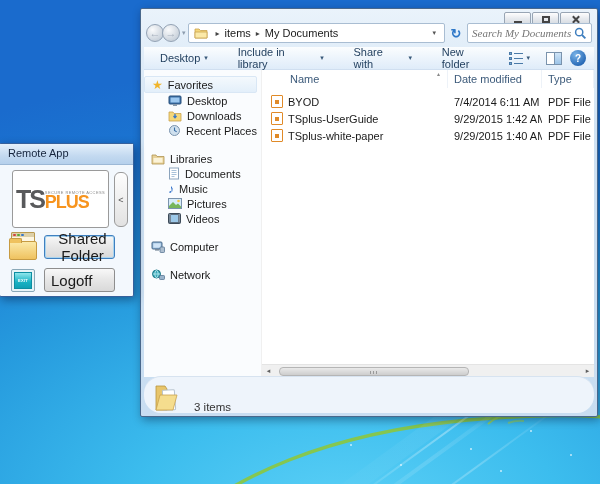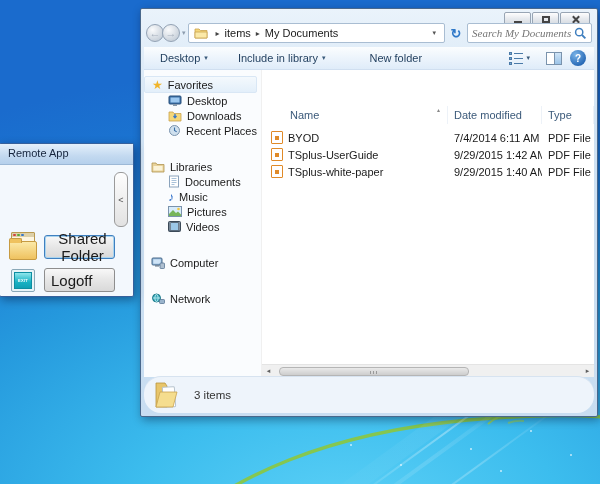--- a/index.html
+++ b/index.html
@@ -108,30 +108,30 @@
   .view-bar { width:9px; height:1px; background:#4a7aa8; }
   .pane-icon { width:16px; height:13px; border:1px solid #7a93ad; background:#fff; display:flex; cursor:pointer; }
   .pane-left { flex:1; } .pane-right { width:7px; background:linear-gradient(#cfe4f7,#9cc4e8); border-left:1px solid #7a93ad; }
   .help-btn { width:16px; height:16px; border-radius:50%; color:#fff; font-weight:bold; font-size:10px;
     background:radial-gradient(circle at 35% 30%, #7ab4e8, #2a6cb8 70%, #1c4f96);
     display:flex; align-items:center; justify-content:center; cursor:pointer; }
 
   .content { position:absolute; top:61px; left:3px; right:3px; height:307px; background:#fff; display:flex; }
   .navpane { width:117px; background:#fafcfe; padding-top:4px; overflow:hidden; }
   .np-row { height:15px; display:flex; align-items:center; gap:5px; padding-left:24px; color:#1a1a1a; cursor:pointer; white-space:nowrap; }
-  .np-group { padding-left:7px; margin-top:21px; }
+  .np-group { padding-left:7px; margin-top:13px; }
   .np-group.first { margin-top:2px; }
   .np-sel { background:linear-gradient(#f4f9fd,#e3effa); border:1px solid #d9e7f5; border-radius:2px;
     margin-right:4px; height:17px; }
   .ico { flex:none; display:inline-flex; align-items:center; justify-content:center; }
   .star { color:#f0b429; font-size:12px; }
   .music { color:#2a6cc8; font-size:12px; }
 
   .filearea { flex:1; position:relative; border-left:1px solid #f0f0f0; }
-  .cols-hdr { display:flex; height:18px; color:#3c5a7a; position:relative;margin-top:36px; }
+  .cols-hdr { display:flex; height:18px; color:#3c5a7a; position:relative; }
   .col { padding-left:6px; line-height:18px; border-right:1px solid #edf2f8; }
   .col-name { width:186px; padding-left:28px; }
   .col-date { width:94px; }
   .col-type { flex:1; }
   .sort-arrow { position:absolute; left:175px; top:0; font-size:6px; color:#888; }
   .files { margin-top:5px; }
   .file-row { display:flex; height:17px; align-items:center; cursor:pointer; }
   .fcell { padding-left:6px; color:#1a1a1a; white-space:nowrap; overflow:hidden; }
   .f-name { width:186px; display:flex; align-items:center; gap:5px; padding-left:9px; }
   .f-date { width:94px; color:#1a1a1a; }
@@ -145,21 +145,21 @@
   .hs-arrow { width:13px; height:13px; display:flex; align-items:center; justify-content:center;
     color:#606060; font-size:7px; cursor:pointer; }
   .hs-track { flex:1; position:relative; height:13px; }
   .hs-thumb { position:absolute; left:4px; top:2px; width:62%; height:9px; border-radius:4px;
     background:linear-gradient(#e9e9e9,#cdcdcd); border:1px solid #b5b5b5; cursor:pointer; }
   .hs-grip { position:absolute; left:50%; top:3px; width:7px; height:3px; margin-left:-4px;
     border-left:1px solid #999; border-right:1px solid #999; }
   .hs-grip:before { content:""; position:absolute; left:2px; top:0; width:1px; height:3px; background:#999; }
 
   .statusbar { position:absolute; left:3px; right:3px; bottom:3px; height:37px;
-    background:#eef4fb; border-top:1px solid #d7e3f0; display:flex; align-items:center;border-radius:17px; }
+    background:#eef4fb; border-top:1px solid #d7e3f0; display:flex; align-items:flex-end;border-radius:17px; }
   .status-folder { margin-left:9px; }
   .status-text { margin-left:14px; color:#333; font-size:11.5px; }
 </style>
 </head>
 <body>
 
 <div class="desktop">
 
   <svg class="swoosh" width="600" height="484" viewBox="0 0 600 484">
     <path d="M150 545 C 235 472 330 433 468 420 C 540 414 590 414 650 421" fill="none" stroke="#8cc63e" stroke-width="3.4" opacity="0.9"></path>
@@ -170,20 +170,29 @@
   <div class="streak s2"></div>
   <div class="streak s3"></div>
   <div class="streak beam"></div>
   <div class="sparkles"></div>
 
   <div class="win remote">
     <div class="remote-title">
       <span>Remote App</span>
     </div>
 
+    <div class="logo-box">
+      <div class="logo-row">
+        <span class="logo-ts">TS</span>
+        <span class="logo-right">
+          <span class="logo-tag">SECURE REMOTE ACCESS</span>
+          <span class="logo-plus">PLUS</span>
+        </span>
+      </div>
+    </div>
 
     <div class="collapse-btn">
       <span>&lt;</span>
     </div>
 
     <div class="ra-row" style="left:9px; top:88px; gap:7px;">
       <div class="sf-icon">
         <div class="sf-win">
           <div class="sf-winbar">
             <span class="sf-dot" style="background:#d04040"></span>
@@ -263,20 +272,24 @@
       <div class="tb-item">
         <span>Desktop</span>
         <span class="tb-chevron">▾</span>
       </div>
       <div class="tb-sep"></div>
       <div class="tb-item">
         <span>Include in library</span>
         <span class="tb-chevron">▾</span>
       </div>
       <div class="tb-sep"></div>
+      <div class="tb-item">
+        <span>Share with</span>
+        <span class="tb-chevron">▾</span>
+      </div>
       <div class="tb-sep"></div>
       <div class="tb-item">
         <span>New folder</span>
       </div>
 
       <div class="tb-right">
         <div class="tb-item" style="gap:3px">
           <div class="view-icon">
             <div class="view-line">
                 <div class="view-sq"></div>

